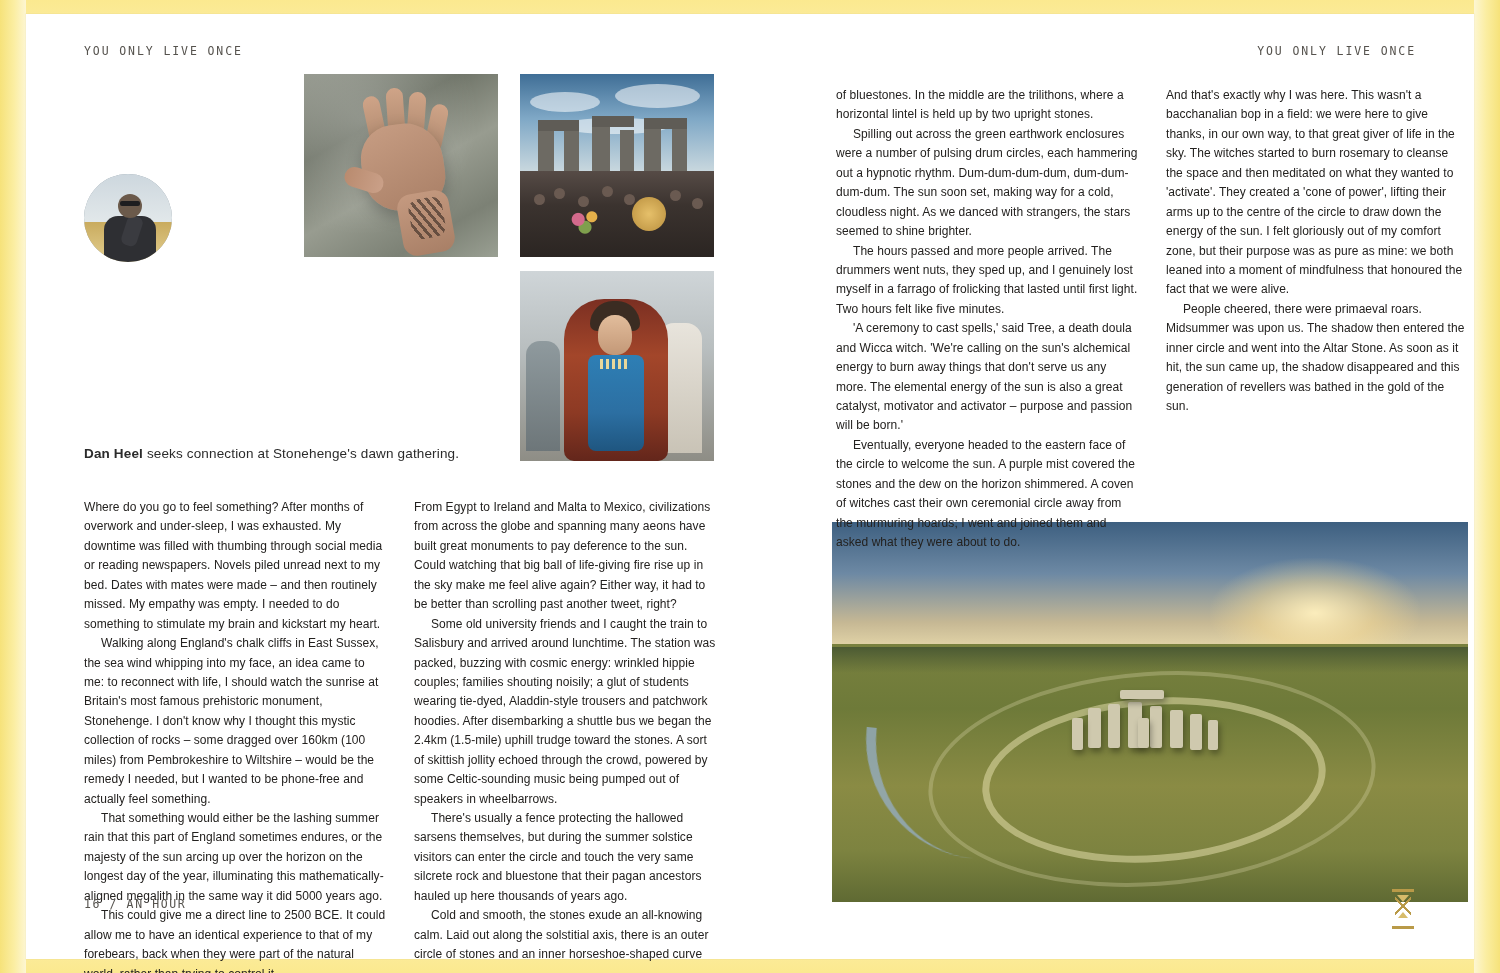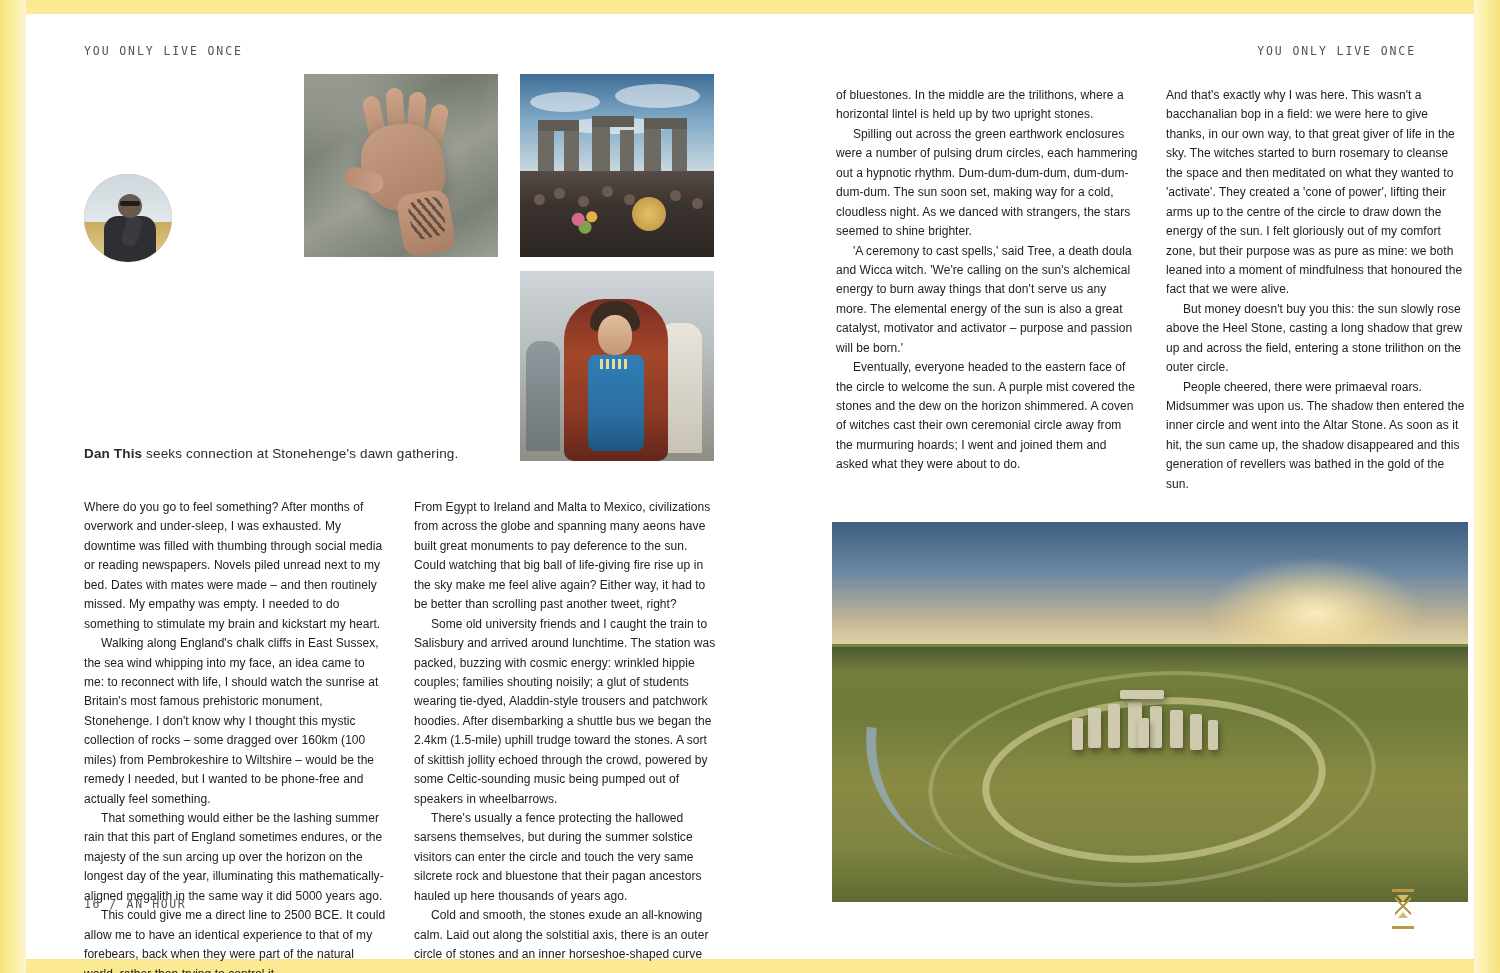--- a/index.html
+++ b/index.html
@@ -425,47 +425,47 @@
       <div class="stone" style="left:338px;top:188px;width:13px;height:38px;"></div>
       <div class="stone" style="left:358px;top:192px;width:12px;height:36px;"></div>
       <div class="stone" style="left:240px;top:196px;width:11px;height:32px;"></div>
       <div class="stone" style="left:288px;top:168px;width:44px;height:9px;"></div>
       <div class="stone" style="left:306px;top:196px;width:11px;height:30px;"></div>
       <div class="stone" style="left:376px;top:198px;width:10px;height:30px;"></div>
     </div>
 
 
     <div class="standfirst">
-      <b>Dan This</b><span> seeks connection at Stonehenge's dawn gathering.</span>
+      <b>Dan Heel</b><span> seeks connection at Stonehenge's dawn gathering.</span>
     </div>
 
     <div class="col col-1">
       <p class="first">Where do you go to feel something? After months of overwork and under-sleep, I was exhausted. My downtime was filled with thumbing through social media or reading newspapers. Novels piled unread next to my bed. Dates with mates were made – and then routinely missed. My empathy was empty. I needed to do something to stimulate my brain and kickstart my heart.</p>
       <p>Walking along England's chalk cliffs in East Sussex, the sea wind whipping into my face, an idea came to me: to reconnect with life, I should watch the sunrise at Britain's most famous prehistoric monument, Stonehenge. I don't know why I thought this mystic collection of rocks – some dragged over 160km (100 miles) from Pembrokeshire to Wiltshire – would be the remedy I needed, but I wanted to be phone-free and actually feel something.</p>
       <p>That something would either be the lashing summer rain that this part of England sometimes endures, or the majesty of the sun arcing up over the horizon on the longest day of the year, illuminating this mathematically-aligned megalith in the same way it did 5000 years ago.</p>
       <p>This could give me a direct line to 2500 BCE. It could allow me to have an identical experience to that of my forebears, back when they were part of the natural world, rather than trying to control it.</p>
     </div>
 
     <div class="col col-2">
       <p class="first">From Egypt to Ireland and Malta to Mexico, civilizations from across the globe and spanning many aeons have built great monuments to pay deference to the sun. Could watching that big ball of life-giving fire rise up in the sky make me feel alive again? Either way, it had to be better than scrolling past another tweet, right?</p>
       <p>Some old university friends and I caught the train to Salisbury and arrived around lunchtime. The station was packed, buzzing with cosmic energy: wrinkled hippie couples; families shouting noisily; a glut of students wearing tie-dyed, Aladdin-style trousers and patchwork hoodies. After disembarking a shuttle bus we began the 2.4km (1.5-mile) uphill trudge toward the stones. A sort of skittish jollity echoed through the crowd, powered by some Celtic-sounding music being pumped out of speakers in wheelbarrows.</p>
       <p>There's usually a fence protecting the hallowed sarsens themselves, but during the summer solstice visitors can enter the circle and touch the very same silcrete rock and bluestone that their pagan ancestors hauled up here thousands of years ago.</p>
       <p>Cold and smooth, the stones exude an all-knowing calm. Laid out along the solstitial axis, there is an outer circle of stones and an inner horseshoe-shaped curve</p>
     </div>
 
     <div class="col col-3">
       <p class="first">of bluestones. In the middle are the trilithons, where a horizontal lintel is held up by two upright stones.</p>
       <p>Spilling out across the green earthwork enclosures were a number of pulsing drum circles, each hammering out a hypnotic rhythm. Dum-dum-dum-dum, dum-dum-dum-dum. The sun soon set, making way for a cold, cloudless night. As we danced with strangers, the stars seemed to shine brighter.</p>
+      <p>The hours passed and more people arrived. The drummers went nuts, they sped up, and I genuinely lost myself in a farrago of frolicking that lasted until first light. Two hours felt like five minutes.</p>
       <p>'A ceremony to cast spells,' said Tree, a death doula and Wicca witch. 'We're calling on the sun's alchemical energy to burn away things that don't serve us any more. The elemental energy of the sun is also a great catalyst, motivator and activator – purpose and passion will be born.'</p>
       <p>Eventually, everyone headed to the eastern face of the circle to welcome the sun. A purple mist covered the stones and the dew on the horizon shimmered. A coven of witches cast their own ceremonial circle away from the murmuring hoards; I went and joined them and asked what they were about to do.</p>
     </div>
 
     <div class="col col-4">
       <p class="first">And that's exactly why I was here. This wasn't a bacchanalian bop in a field: we were here to give thanks, in our own way, to that great giver of life in the sky. The witches started to burn rosemary to cleanse the space and then meditated on what they wanted to 'activate'. They created a 'cone of power', lifting their arms up to the centre of the circle to draw down the energy of the sun. I felt gloriously out of my comfort zone, but their purpose was as pure as mine: we both leaned into a moment of mindfulness that honoured the fact that we were alive.</p>
-      <p>But money doesn't buy you this: the sun slowly rose above the Heel Stone, casting a long shadow that grew up and across the field, entering a stone trilithon on the outer circle.</p>
       <p>People cheered, there were primaeval roars. Midsummer was upon us. The shadow then entered the inner circle and went into the Altar Stone. As soon as it hit, the sun came up, the shadow disappeared and this generation of revellers was bathed in the gold of the sun.</p>
     </div>
 
     <div class="folio">16  /  AN HOUR</div>
 
     <div class="hourglass">
       <div class="frame"></div>
       <div class="glass"></div>
       <div class="sandtop"></div>
       <div class="sandbot"></div>

